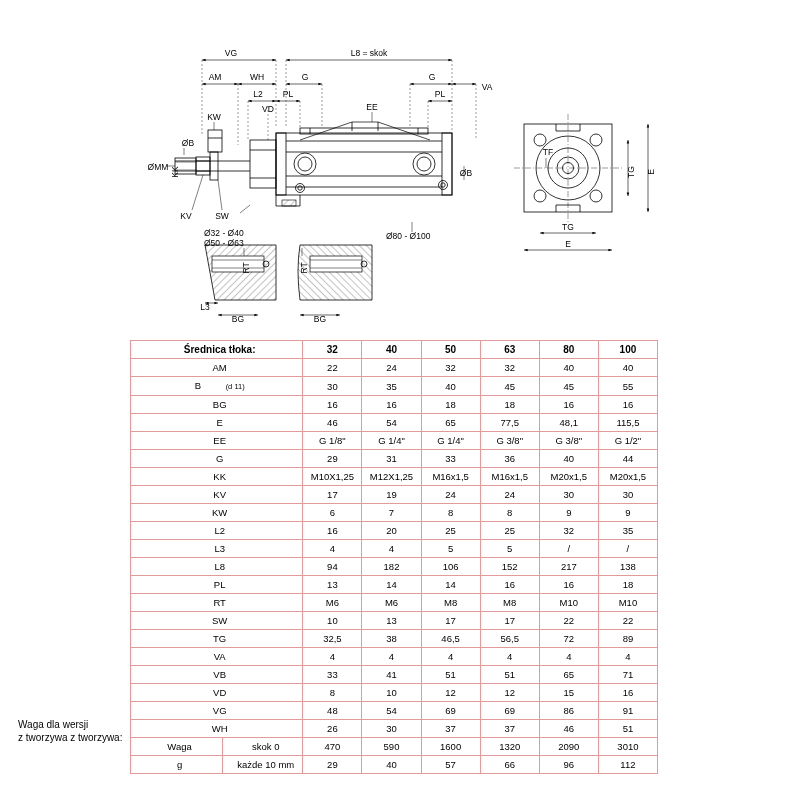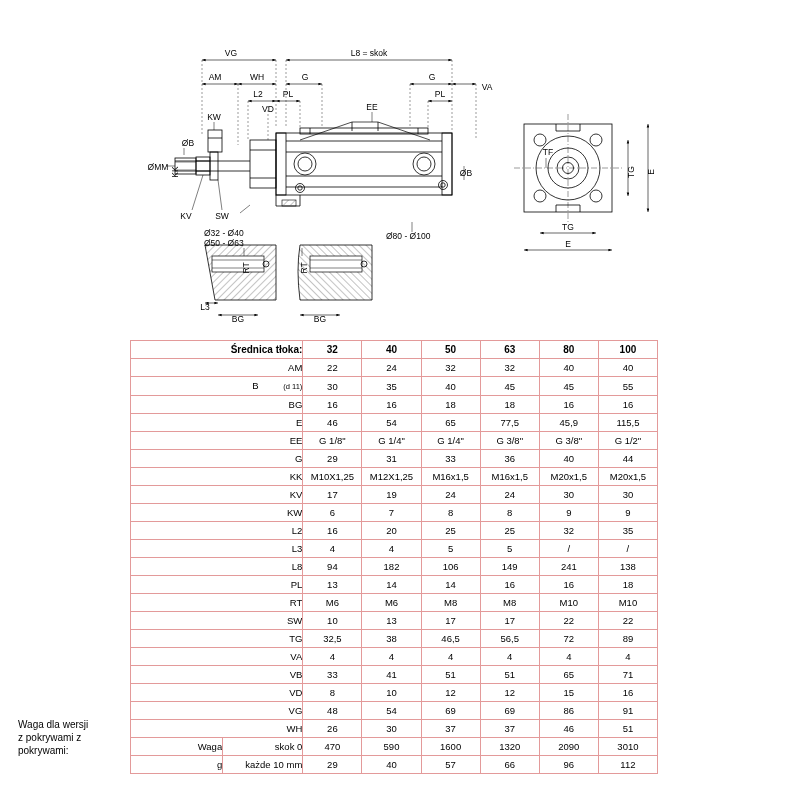--- a/index.html
+++ b/index.html
@@ -52,21 +52,21 @@
     line-height: 17px;
     font-weight: normal;
     white-space: nowrap;
     overflow: hidden;
   }
   table.spec tr.head td {
     font-weight: bold;
     font-size: 10px;
   }
   table.spec td.lbl {
-    text-align: right;
+    text-align: center;
     padding-left: 6px;
   }
   table.spec td.lbl .sub {
     font-size: 7.5px;
     padding-left: 22px;
   }
   .outer-border {
     border: 1px solid #c94f4f;
   }
 
@@ -356,21 +356,21 @@
             <td>18</td>
             <td>16</td>
             <td>16</td>
           </tr>
           <tr>
             <td class="lbl" colspan="2">E</td>
             <td>46</td>
             <td>54</td>
             <td>65</td>
             <td>77,5</td>
-            <td>45,9</td>
+            <td>48,1</td>
             <td>115,5</td>
           </tr>
           <tr>
             <td class="lbl" colspan="2">EE</td>
             <td>G 1/8"</td>
             <td>G 1/4"</td>
             <td>G 1/4"</td>
             <td>G 3/8"</td>
             <td>G 3/8"</td>
             <td>G 1/2"</td>
@@ -427,22 +427,22 @@
             <td>5</td>
             <td>5</td>
             <td>/</td>
             <td>/</td>
           </tr>
           <tr>
             <td class="lbl" colspan="2">L8</td>
             <td>94</td>
             <td>182</td>
             <td>106</td>
-            <td>149</td>
-            <td>241</td>
+            <td>152</td>
+            <td>217</td>
             <td>138</td>
           </tr>
           <tr>
             <td class="lbl" colspan="2">PL</td>
             <td>13</td>
             <td>14</td>
             <td>14</td>
             <td>16</td>
             <td>16</td>
             <td>18</td>
@@ -538,16 +538,16 @@
             <td>66</td>
             <td>96</td>
             <td>112</td>
           </tr>
         </tbody>
     </table>
   </div>
 
   <div class="weight-note">
     <div>Waga dla wersji</div>
-    <div>z pokrywami z pokrywami:</div>
+    <div>z tworzywa z tworzywa:</div>
   </div>
 
 </div>
 
 </body></html>

